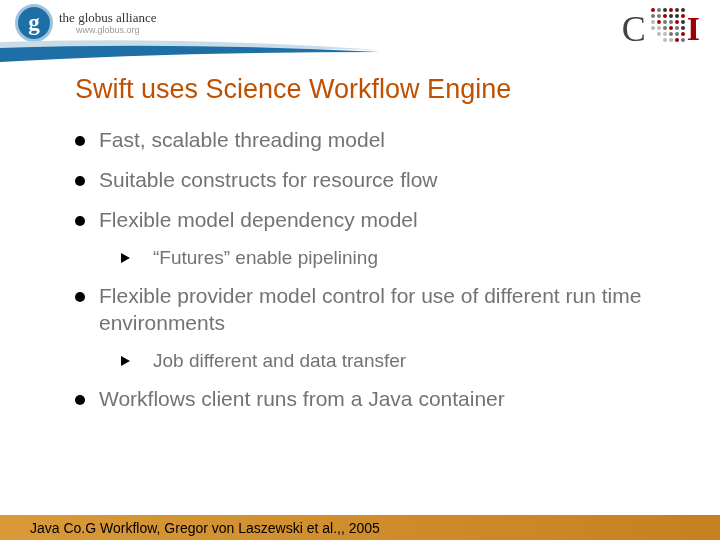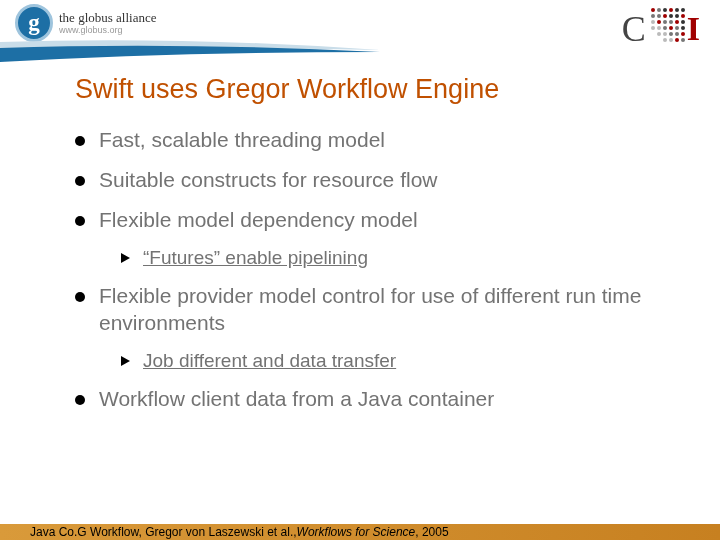--- a/index.html
+++ b/index.html
@@ -35,20 +35,21 @@
     font-size: 23px;
     display: flex;
     align-items: center;
     justify-content: center;
     font-family: Georgia, serif;
   }
   .globus-text {
     display: flex;
     flex-direction: column;
     line-height: 1;
+    align-items: center;
   }
   .globus-title {
     font-size: 13px;
     color: #333;
     font-family: Georgia, serif;
   }
   .globus-url {
     font-size: 9px;
     color: #999;
     margin-top: 2px;
@@ -116,47 +117,46 @@
     left: 0;
     top: 9px;
     width: 10px;
     height: 10px;
     background: #000;
     border-radius: 50%;
   }
   ul.sub { list-style: none; margin-top: 12px; margin-left: 22px; }
   ul.sub > li {
     position: relative;
-    padding-left: 22px;
+    padding-left: 32px;
     font-size: 19px;
     margin-bottom: 11px;
     line-height: 1.28;
-    text-decoration: underline;
   }
   ul.sub > li::before {
     content: "";
     position: absolute;
     left: 0;
     top: 7px;
     width: 0; height: 0;
     border-top: 5px solid transparent;
     border-bottom: 5px solid transparent;
     border-left: 9px solid #000;
   }
   .footer {
     position: absolute;
     bottom: 0;
     left: 0;
     width: 100%;
-    height: 16px;
+    height: 25px;
     background: linear-gradient(to right, #d99a3a, #c78020);
     display: flex;
     align-items: center;
     padding-left: 30px;
-    font-size: 12px;
+    font-size: 14px;
     color: #000;
     font-family: Arial, Helvetica, sans-serif;
   }
   .footer .italic { font-style: italic; }
 </style>
 </head>
 <body>
 
 <div class="header">
   <div class="globus-logo">
@@ -208,31 +208,30 @@
         <span style="background: rgb(187, 187, 187);"></span>
         <span style="background: rgb(187, 187, 187);"></span>
         <span style="background: rgb(160, 0, 0);"></span>
         <span style="background: rgb(119, 119, 119);"></span>
       </div>
     <span class="ci-i">I</span>
   </div>
 </div>
 
 <div class="content">
-  <h1 class="slide-title">Swift uses Gregor Workflow Engine</h1>
+  <h1 class="slide-title">Swift uses Science Workflow Engine</h1>
   <ul class="main" id="main-list">
       <li><span>Fast, scalable threading model</span></li>
       <li><span>Suitable constructs for resource flow</span></li>
       <li><span>Flexible model dependency model</span><ul class="sub">
           <li>“Futures” enable pipelining</li>
         </ul></li>
       <li><span>Flexible provider model control for use of different run time environments</span><ul class="sub">
           <li>Job different and data transfer</li>
         </ul></li>
-      <li><span>Workflow client data from a Java container</span></li>
+      <li><span>Workflows client runs from a Java container</span></li>
     </ul>
 </div>
 
 <div class="footer">
   <span>Java Co.G Workflow, Gregor von Laszewski et al., </span>
-  <span class="italic">Workflows for Science</span>
   <span>, 2005</span>
 </div>
 
 </body></html>

